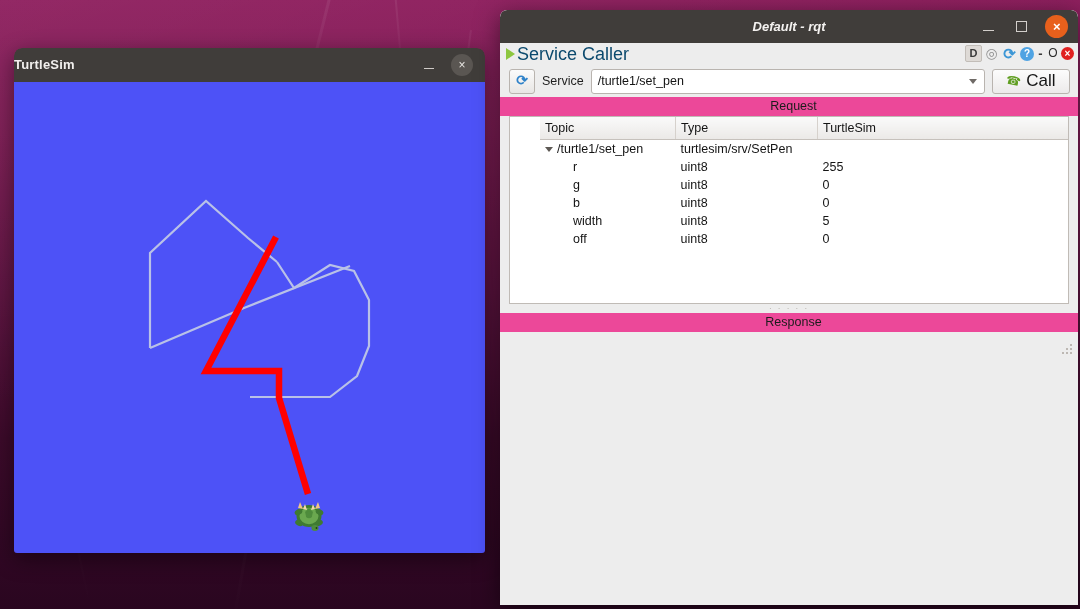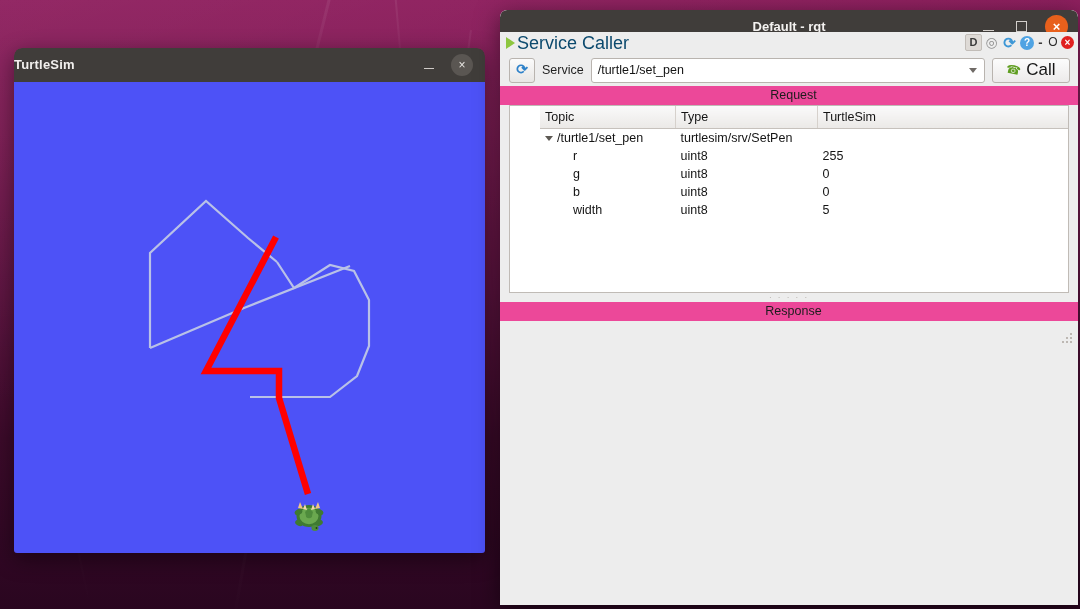--- a/index.html
+++ b/index.html
@@ -84,24 +84,25 @@
   #rqt-window {
     position: absolute;
     left: 500px; top: 10px;
     width: 578px; height: 595px;
     box-shadow: 0 6px 24px rgba(0,0,0,0.5);
     border-radius: 7px 7px 0 0;
     overflow: hidden;
     background: #ededed;
   }
   #rqt-titlebar {
-    height: 22px;
+    height: 33px;
     background: #403d3a;
     position: relative;
     border-radius: 7px 7px 0 0;
+    font-style: italic;
   }
   #rqt-title {
     position: absolute;
     left: 0; right: 0; top: 0;
     line-height: 33px;
     text-align: center;
     color: #f4f2f0;
     font-size: 13px;
     font-weight: bold;
   }
@@ -466,20 +467,25 @@
           <tr>
             <td class="indent">b</td>
             <td>uint8</td>
             <td>0</td>
           </tr>
           <tr>
             <td class="indent">width</td>
             <td>uint8</td>
             <td>5</td>
           </tr>
+          <tr>
+            <td class="indent">off</td>
+            <td>uint8</td>
+            <td>0</td>
+          </tr>
         </tbody>
       </table>
     </div>
 
     <div id="splitter">
         <span>· · · · ·</span>
       </div>
 
     <div class="section-label">Response</div>
 

